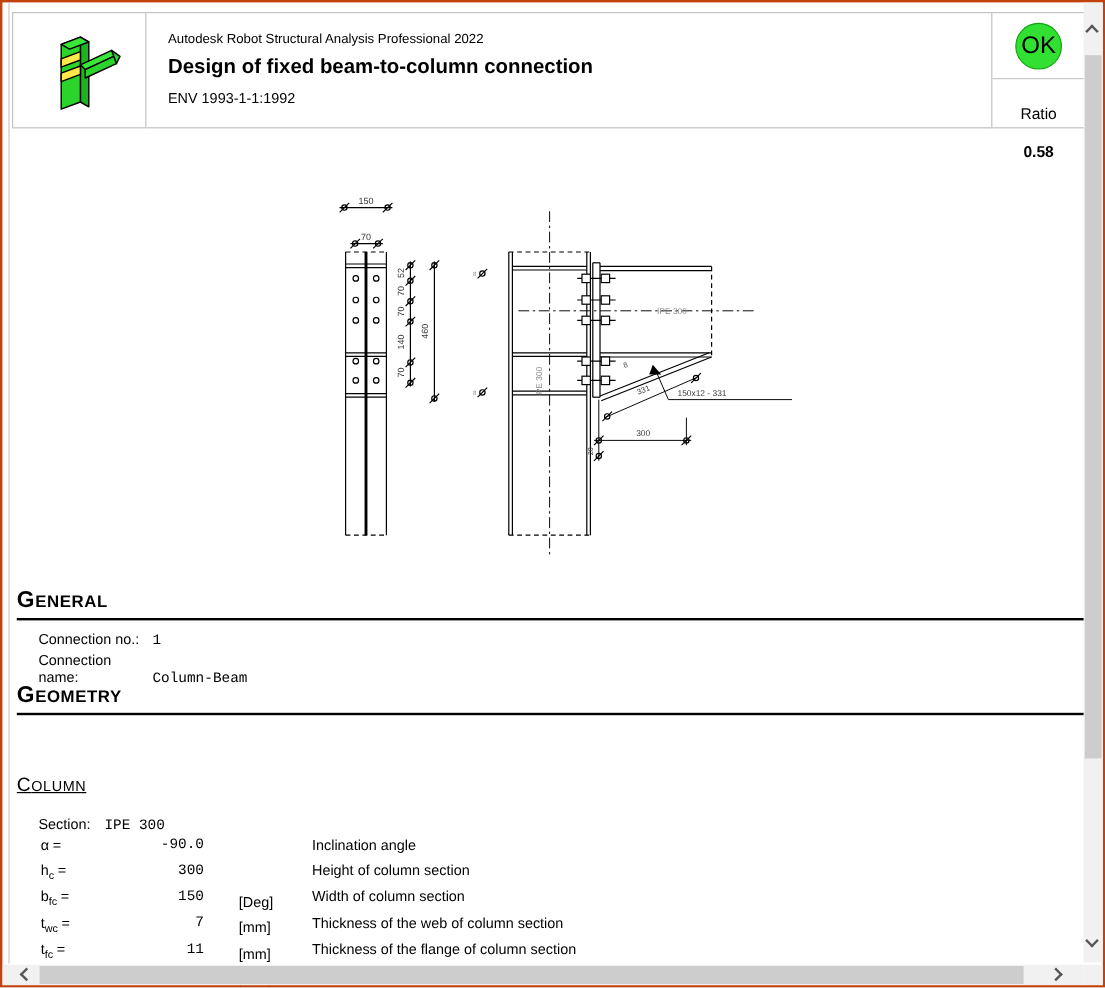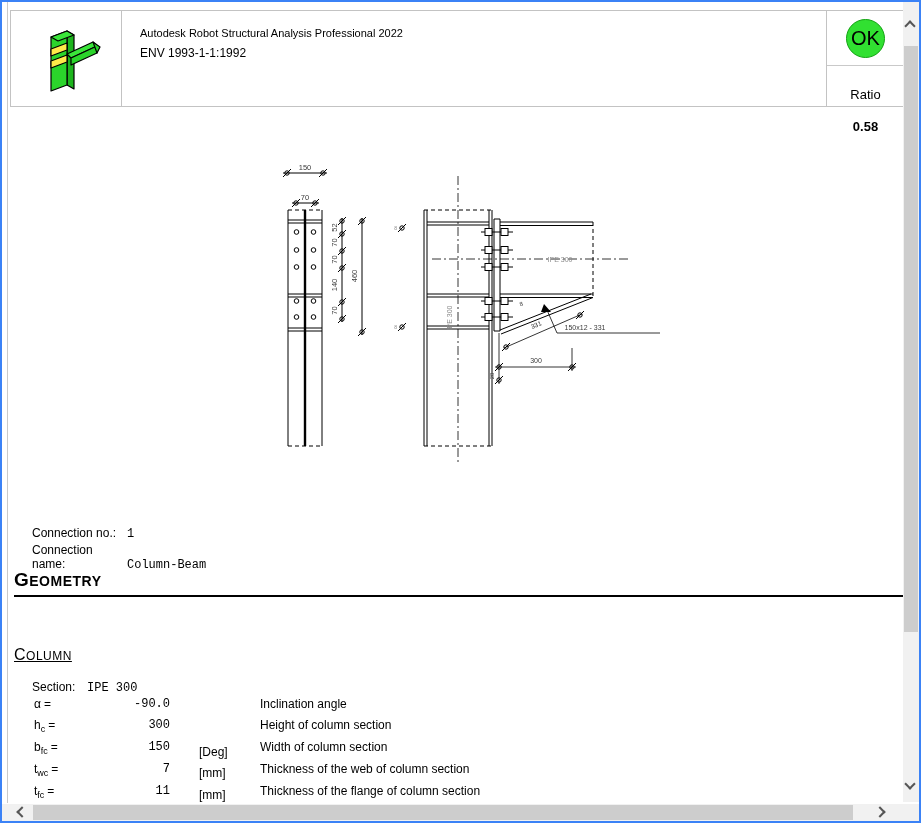--- a/index.html
+++ b/index.html
@@ -1,20 +1,20 @@
 <!DOCTYPE html>
 <html><head>
 <meta charset="utf-8">
 <style>
   * { box-sizing: border-box; }
   html,body { margin:0; padding:0; background:#e8e8e8; }
   body { font-family:"Liberation Sans", sans-serif; }
   .window {
     position:relative; width:921px; height:823px;
-    background:#ffffff; border:2px solid #3b82f6; overflow:hidden;
+    background:#ffffff; border:2px solid #c2410c; overflow:hidden;
   }
   .inner { position:absolute; inset:0; }
   .page-edge { position:absolute; left:5px; top:0; bottom:18px; width:1px; background:#c9c9c9; }
 
   
   .header { position:absolute; left:8px; top:8px; width:895px; height:97px; display:flex; }
   .logo-cell { width:112px; border:1px solid #c3c3c3; background:#fff;
                display:flex; align-items:center; justify-content:center; }
   .title-cell { flex:1; border:1px solid #c3c3c3; border-left:none; padding:16px 0 0 18px; }
   .app-name { font-size:11px; color:#000; margin-bottom:7px; }
@@ -85,20 +85,21 @@
             <polygon points="24,26 40,20 40,27 24,33" fill="#ffe94a"></polygon>
             <polygon points="24,38 40,32 40,39 24,45" fill="#ffe94a"></polygon>
             <polygon points="40,31 66,19 70,23 44,35" fill="#3ae53a"></polygon>
             <polygon points="44,35 70,23 70,30 44,42" fill="#2bd42b"></polygon>
             <polygon points="66,19 73,24 70,30" fill="#2bd42b"></polygon>
           </g>
         </svg>
       </div>
       <div class="title-cell">
         <div class="app-name">Autodesk Robot Structural Analysis Professional 2022</div>
+        <div class="doc-title">Design of fixed beam-to-column connection</div>
         <div class="doc-code">ENV 1993-1-1:1992</div>
       </div>
       <div class="ratio-cell">
         <div class="ok-zone">
           <div class="ok-circle">OK</div>
         </div>
         <div class="ratio-zone">
           <div class="ratio-label">Ratio</div>
           <div class="ratio-value">0.58</div>
         </div>
@@ -253,20 +254,21 @@
         <text transform="rotate(-21 522 306)" x="522" y="306" font-size="6">8</text>
         <text transform="rotate(-22 537 327)" x="537" y="327" font-size="6.5">331</text>
         <text x="585" y="330" font-size="7">150x12 - 331</text>
         <text x="536" y="363" font-size="7">300</text>
         <text transform="rotate(-90 494 376)" x="494" y="376" font-size="6">20</text>
       </g>
     </svg>
 
     <div class="content">
 
+      <div class="h1" style="top:489px">General</div>
       <div class="kv" style="top:524px">
         <span class="k">Connection no.:</span><span class="mono">1</span>
       </div>
       <div class="kv" style="top:541px">
         <span class="k">Connection name:</span><span class="mono">Column-Beam</span>
       </div>
 
       <div class="h1" style="top:568px">Geometry</div>
 
       <div class="h2" style="top:645px">Column</div>

